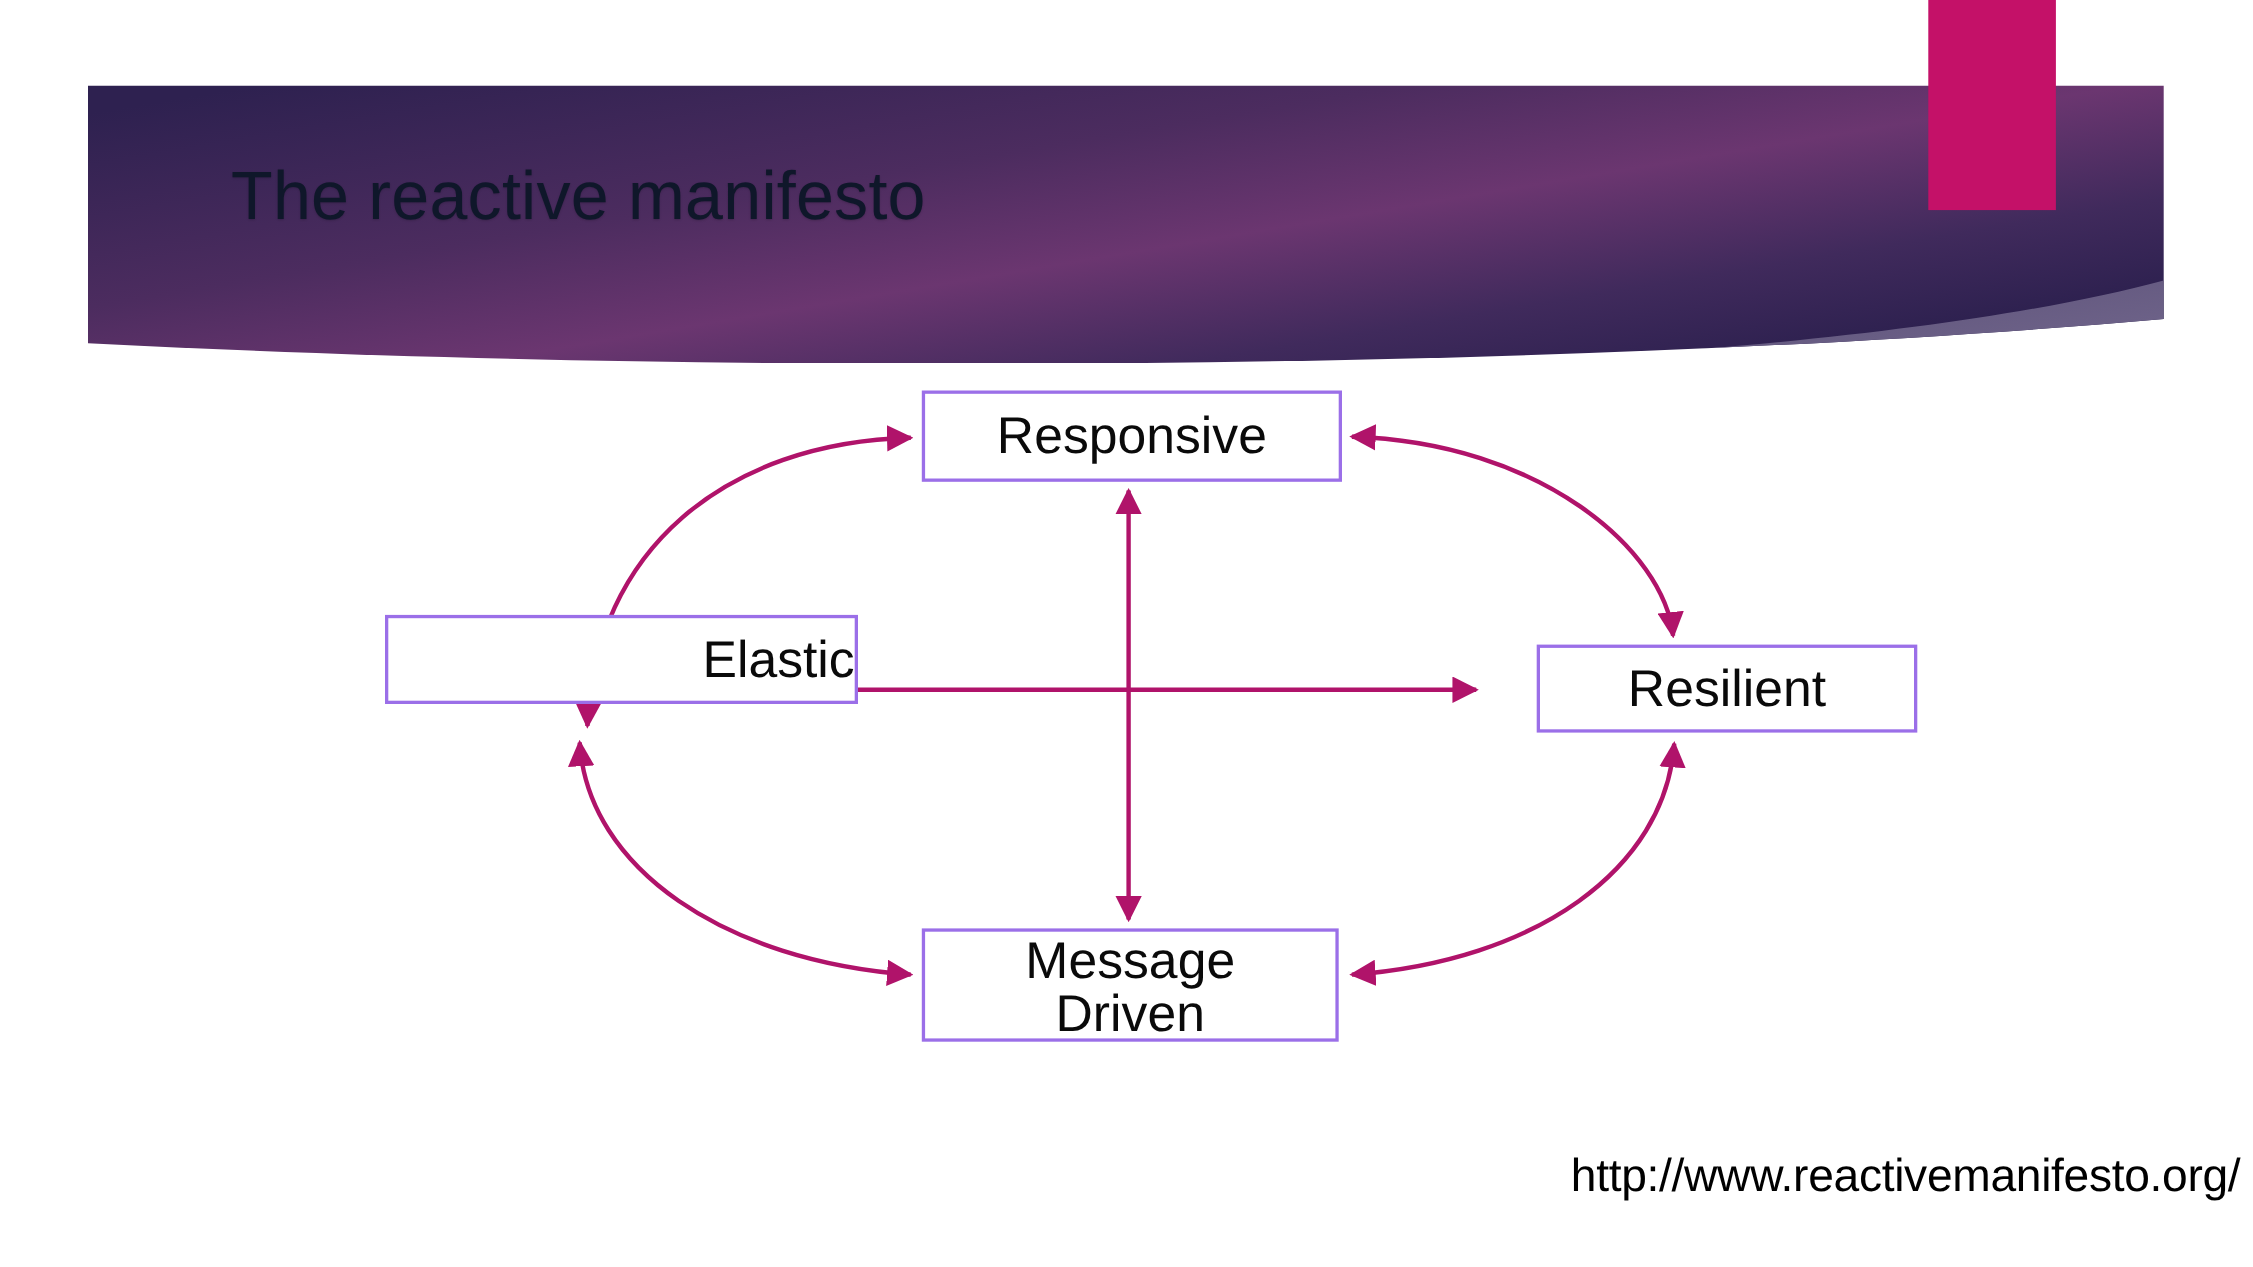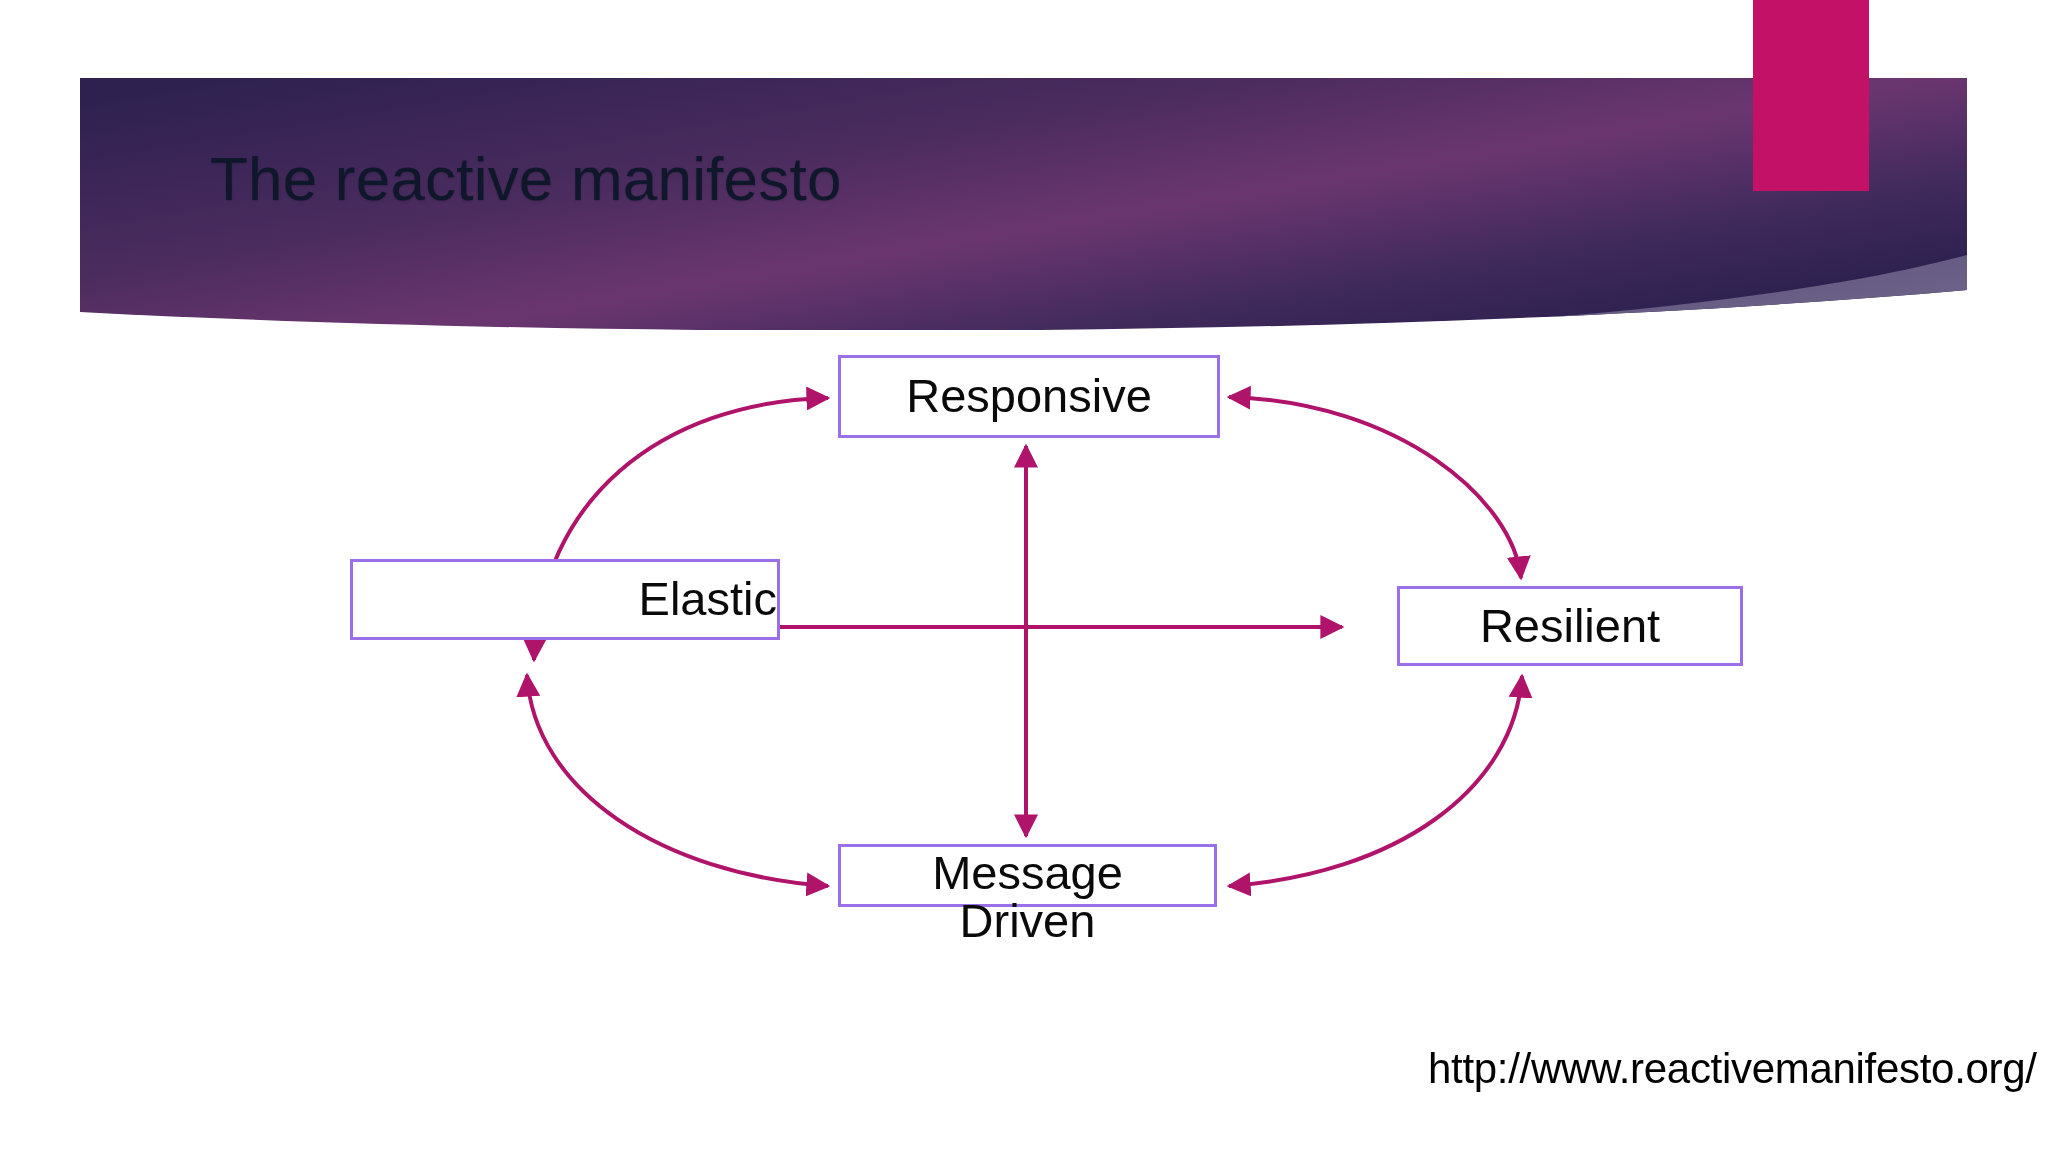--- a/index.html
+++ b/index.html
@@ -97,21 +97,21 @@
     left: 1350px;
     top: 586px;
     width: 346px;
     height: 80px;
     margin-left: 47px;
   }
   #node-message-driven {
     left: 838px;
     top: 844px;
     width: 379px;
-    height: 63px;
+    height: 103px;
   }
   
   #node-message-driven .node-label {
     position: absolute;
     top: 2px;
     left: 0;
     width: 100%;
   }
 
   

